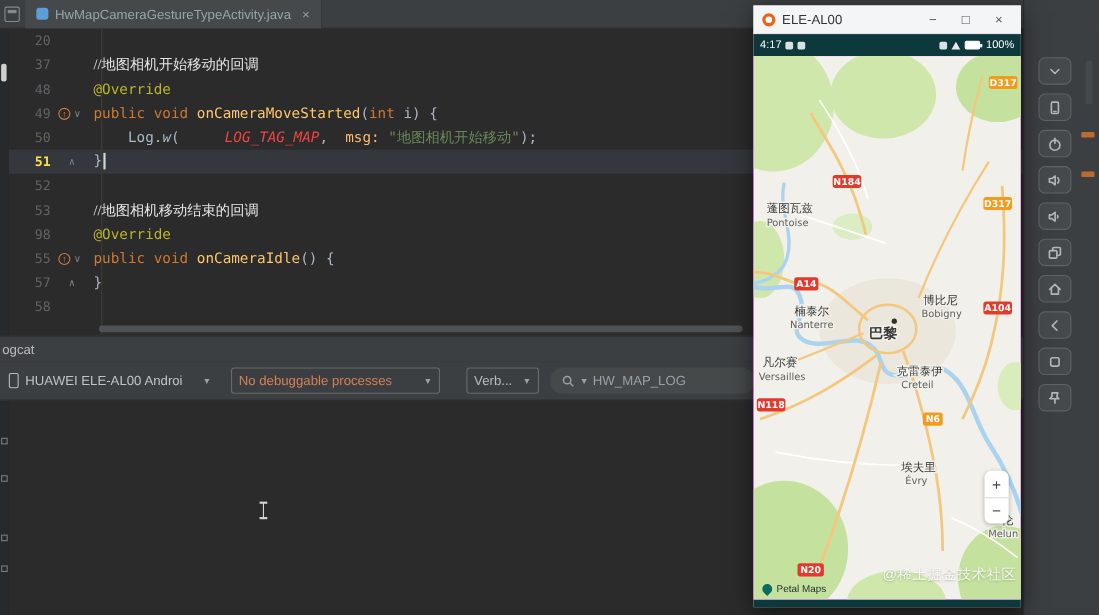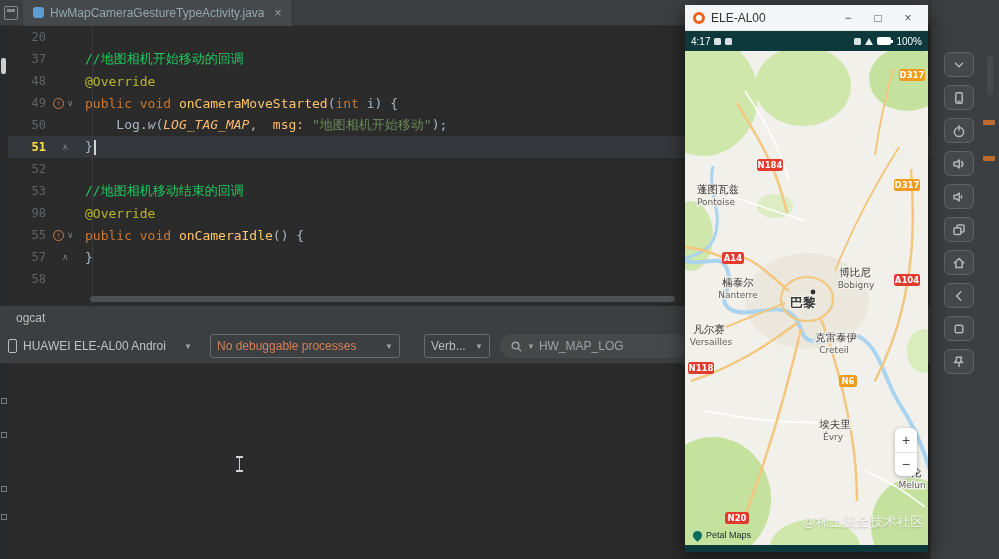--- a/index.html
+++ b/index.html
@@ -33,31 +33,31 @@
   .rows { position: absolute; left: 0; top: 0; right: 0; }
   .erow { display: flex; height: 22px; align-items: center; position: relative; }
   .erow.cur .lnum { color: #fde047; font-weight: bold; }
   .lnum { width: 44px; flex: none; text-align: right; padding-right: 6px; color: #606366;
     font-family: "DejaVu Sans Mono", monospace; font-size: 12px; cursor: pointer; }
   .gico { width: 30px; flex: none; display: flex; align-items: center; gap: 3px; padding-left: 1px; }
   .ovr { width: 11px; height: 11px; border-radius: 50%; border: 1px solid #c77d45; color: #c77d45;
     font-size: 8px; line-height: 10px; text-align: center; flex: none; }
   .foldic { color: #7e8486; font-size: 9px; line-height: 10px; flex: none; margin-left: 9px; }
   .ctext { white-space: pre; font-family: "DejaVu Sans Mono", monospace; font-size: 13px; padding-left: 3px; }
-  .tk-cm { color: #22c55e; } .tk-an { color: #bbb529; } .tk-kw { color: #cc7832; }
+  .tk-cm { color: #e5e5e5; font-family: Liberation Serif, serif; } .tk-an { color: #bbb529; } .tk-kw { color: #cc7832; }
   .tk-mt { color: #ffc66b; } .tk-pl { color: #a9b7c6; }
   .tk-sm { color: #a9b7c6; font-style: italic; }
-  .tk-cn { color: #fdba74; font-style: italic; }
+  .tk-cn { color: #ef4444; font-style: italic; margin-left: 41px; }
   .tk-hi { color: #fdba74; } .tk-st { color: #6a8759; }
   .caret { display: inline-block; width: 2px; height: 15px; background: #d4d4d4; vertical-align: middle; margin-left: 1px; }
   .hscroll { position: absolute; left: 82px; top: 270px; width: 585px; height: 6px; background: #4f5254; border-radius: 3px; }
 
   
   .lc-header { position: absolute; left: 0; top: 305px; width: 930px; height: 24px; background: #3c3f41;
-    border-top: 1px solid #292b2c; display: flex; align-items: center; padding-left: 16px;
+    border-top: 1px solid #292b2c; display: flex; align-items: center; padding-left: 2px;
     color: #bcbcbc; font-size: 12px; }
   .lc-filter { position: absolute; left: 0; top: 329px; width: 930px; height: 35px; background: #3c3f41;
     border-bottom: 1px solid #2f3233; }
   .combo { position: absolute; top: 5px; height: 24px; display: flex; align-items: center;
     font-size: 12px; color: #bfc3c6; padding: 0 6px; gap: 6px; border-radius: 3px; cursor: pointer; }
   .combo-device { left: 2px; width: 196px; justify-content: center; }
   .combo-process { left: 210px; width: 190px; border: 1px solid #676b6d; color: #d4805a; }
   .combo-level { left: 424px; width: 66px; border: 1px solid #676b6d; color: #b9bdc0; }
   .dd { font-size: 8px; color: #9da2a6; margin-left: auto; }
   .phone-ic { width: 9px; height: 14px; border: 1.5px solid #b8bcbe; border-radius: 2px; flex: none; }

